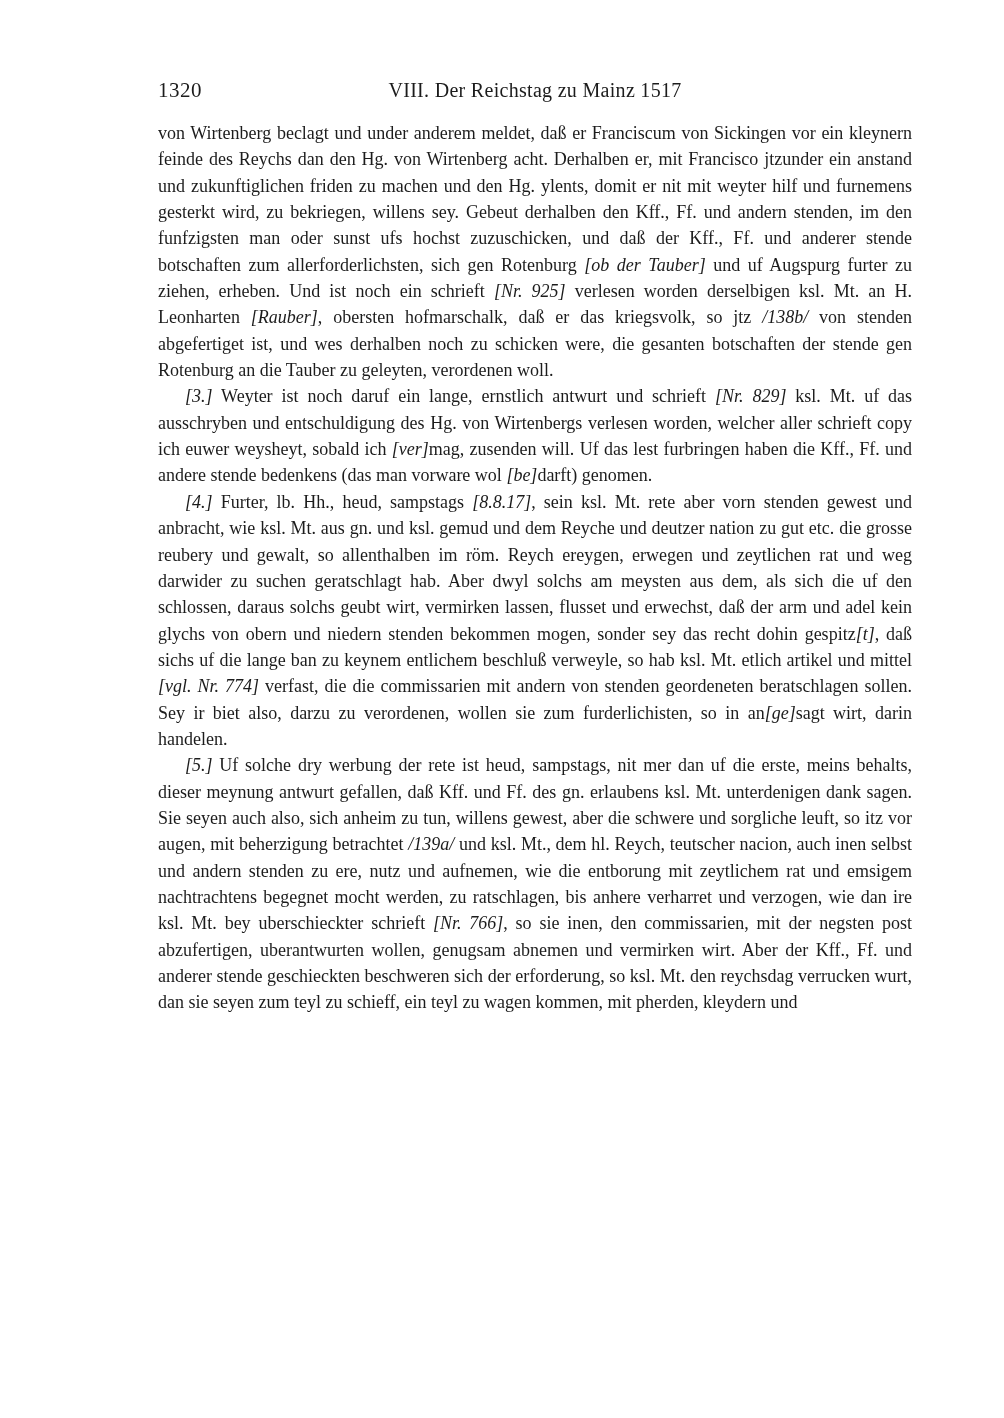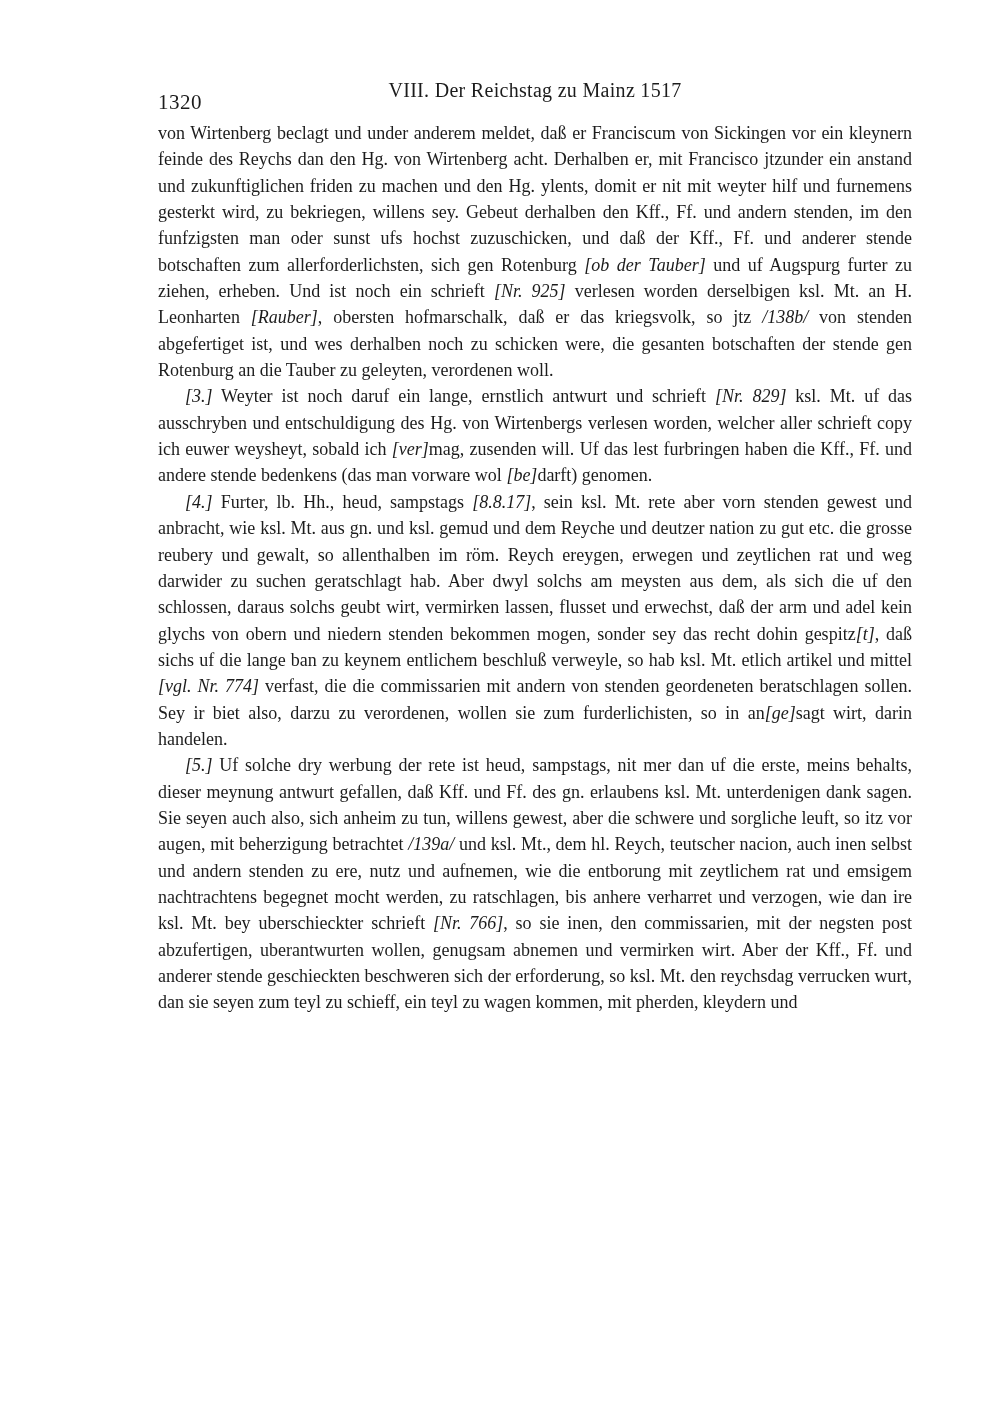--- a/index.html
+++ b/index.html
@@ -21,21 +21,21 @@
     top: 76px;
     left: 158px;
     width: 754px;
     height: 28px;
     font-size: 21px;
     line-height: 28px;
   }
   .page-number {
     position: absolute;
     left: 0;
-    top: 12px;
+    top: 0;
     letter-spacing: 0.5px;
   }
   .running-header {
     display: block;
     text-align: center;
     font-size: 20px;
     letter-spacing: 0.3px;
   }
   .page-body {
     position: absolute;

